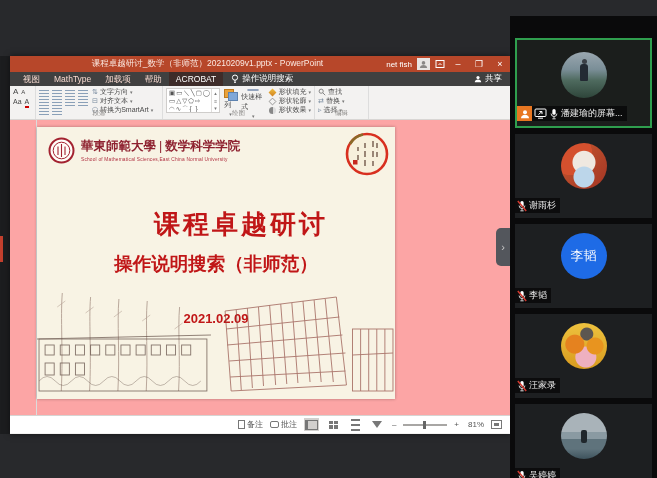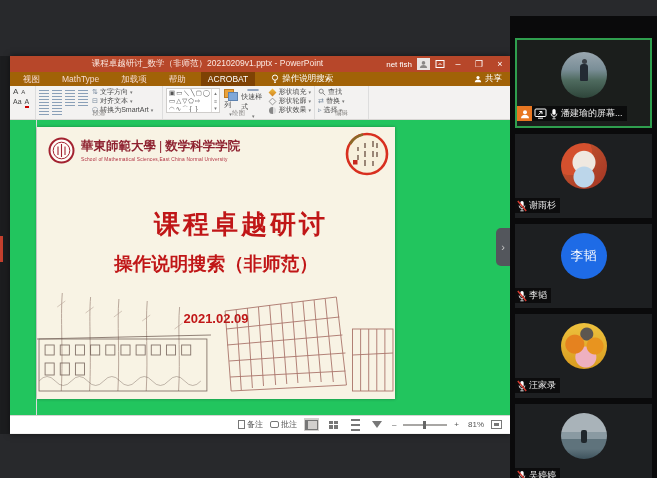--- a/index.html
+++ b/index.html
@@ -13,21 +13,21 @@
     border-radius:5px 0 0 5px;color:#c9c9c9;font-size:11px;display:flex;align-items:center;justify-content:center;cursor:pointer;}
 
   
   .ppt{position:absolute;left:10px;top:56px;width:500px;height:378px;background:#f3f2f1;box-shadow:0 0 6px rgba(0,0,0,.5);}
   .titlebar{height:16px;background:#b7472a;position:relative;display:flex;align-items:center;}
   .tb-title{position:absolute;left:0;right:105px;text-align:center;color:#fbe9e2;font-size:8.5px;white-space:nowrap;overflow:hidden;}
   .tb-right{position:absolute;right:2px;top:0;height:16px;display:flex;align-items:center;gap:5px;}
   .tb-account{color:#fff;font-size:8px;}
   .tb-avatar{width:13px;height:12px;background:#e8e6e4;display:flex;align-items:center;justify-content:center;}
   .wbtn{color:#fff;font-size:9px;width:16px;text-align:center;line-height:16px;cursor:pointer;}
-  .tabrow{height:14px;background:#a16207;display:flex;align-items:center;padding-left:6px;gap:8px;position:relative;}
+  .tabrow{height:14px;background:#404040;display:flex;align-items:center;padding-left:6px;gap:0;position:relative;}
   .rtab{color:#f6d9cf;font-size:8.5px;padding:0 7px;line-height:14px;cursor:pointer;}
   .rtab.active{background:rgba(60,10,0,.35);color:#fff;}
   .tellme{display:flex;align-items:center;gap:3px;margin-left:8px;cursor:text;}
   .tellme span{color:#fff;font-size:8.5px;}
   .sharebtn{position:absolute;right:8px;display:flex;align-items:center;gap:3px;color:#fff;font-size:8.5px;cursor:pointer;}
 
   .ribbon{height:34px;background:#f3f2f1;border-bottom:1px solid #d8d6d4;display:flex;align-items:stretch;}
   .rgroup{position:relative;border-right:1px solid #ddd;padding:2px 3px 9px 3px;}
   .glabel{position:absolute;bottom:1px;left:0;right:0;text-align:center;font-size:6.5px;color:#8a8886;}
   .fontfrag{width:26px;display:flex;flex-direction:column;justify-content:flex-start;gap:2px;}
@@ -48,21 +48,21 @@
   .arr-ic{width:13px;height:11px;position:relative;}
   .arr-ic::before{content:"";position:absolute;left:0;top:0;width:8px;height:7px;background:#e9a23b;border:1px solid #c07b1f;}
   .arr-ic::after{content:"";position:absolute;left:4px;top:3px;width:8px;height:7px;background:#7fa7d8;border:1px solid #5d82b0;}
   .qs-ic{width:12px;height:11px;border-radius:3px;background:linear-gradient(135deg,#dfe6f0,#93a8c6);border:1px solid #93a4bd;}
   .egroup{width:54px;display:flex;flex-direction:column;gap:1px;padding-top:2px;}
   .sf-fill{display:inline-block;width:7px;height:7px;background:linear-gradient(135deg,#f0c040,#d08020);transform:rotate(45deg) scale(.8);}
   .sf-out{display:inline-block;width:7px;height:7px;border:1px solid #888;transform:rotate(45deg) scale(.8);}
   .sf-eff{display:inline-block;width:7px;height:7px;border-radius:50%;background:linear-gradient(90deg,#888 50%,#ddd 50%);}
 
   
-  .workarea{position:relative;height:295px;background:#22c55e;}
+  .workarea{position:relative;height:295px;background:#fca5a5;}
   .thumb-divider{position:absolute;left:26px;top:0;bottom:0;width:1px;background:#dcdcdc;}
   .slide{position:absolute;left:27px;top:7px;width:358px;height:272px;background:#f8f3e4;box-shadow:0 0 3px rgba(0,0,0,.3);overflow:hidden;}
   .sl-logo{position:absolute;left:11px;top:10px;}
   .sl-head{position:absolute;left:44px;top:11px;}
   .sl-cn{font-family:"DejaVu Serif","Liberation Serif",serif;font-weight:bold;font-size:12.5px;color:#8e2230;white-space:nowrap;}
   .sl-cn .divider{color:#8e2230;padding:0 3px;font-weight:normal;}
   .sl-en{font-size:4.8px;color:#b03040;margin-top:2px;letter-spacing:.2px;}
   .sl-seal{position:absolute;right:5px;top:4px;}
   .sl-title{position:absolute;left:0;width:408px;top:80px;text-align:center;font-size:26px;font-weight:bold;color:#c01617;letter-spacing:3px;}
   .sl-sub{position:absolute;left:0;width:358px;top:124px;text-align:center;font-size:18.5px;font-weight:bold;color:#c01617;}

